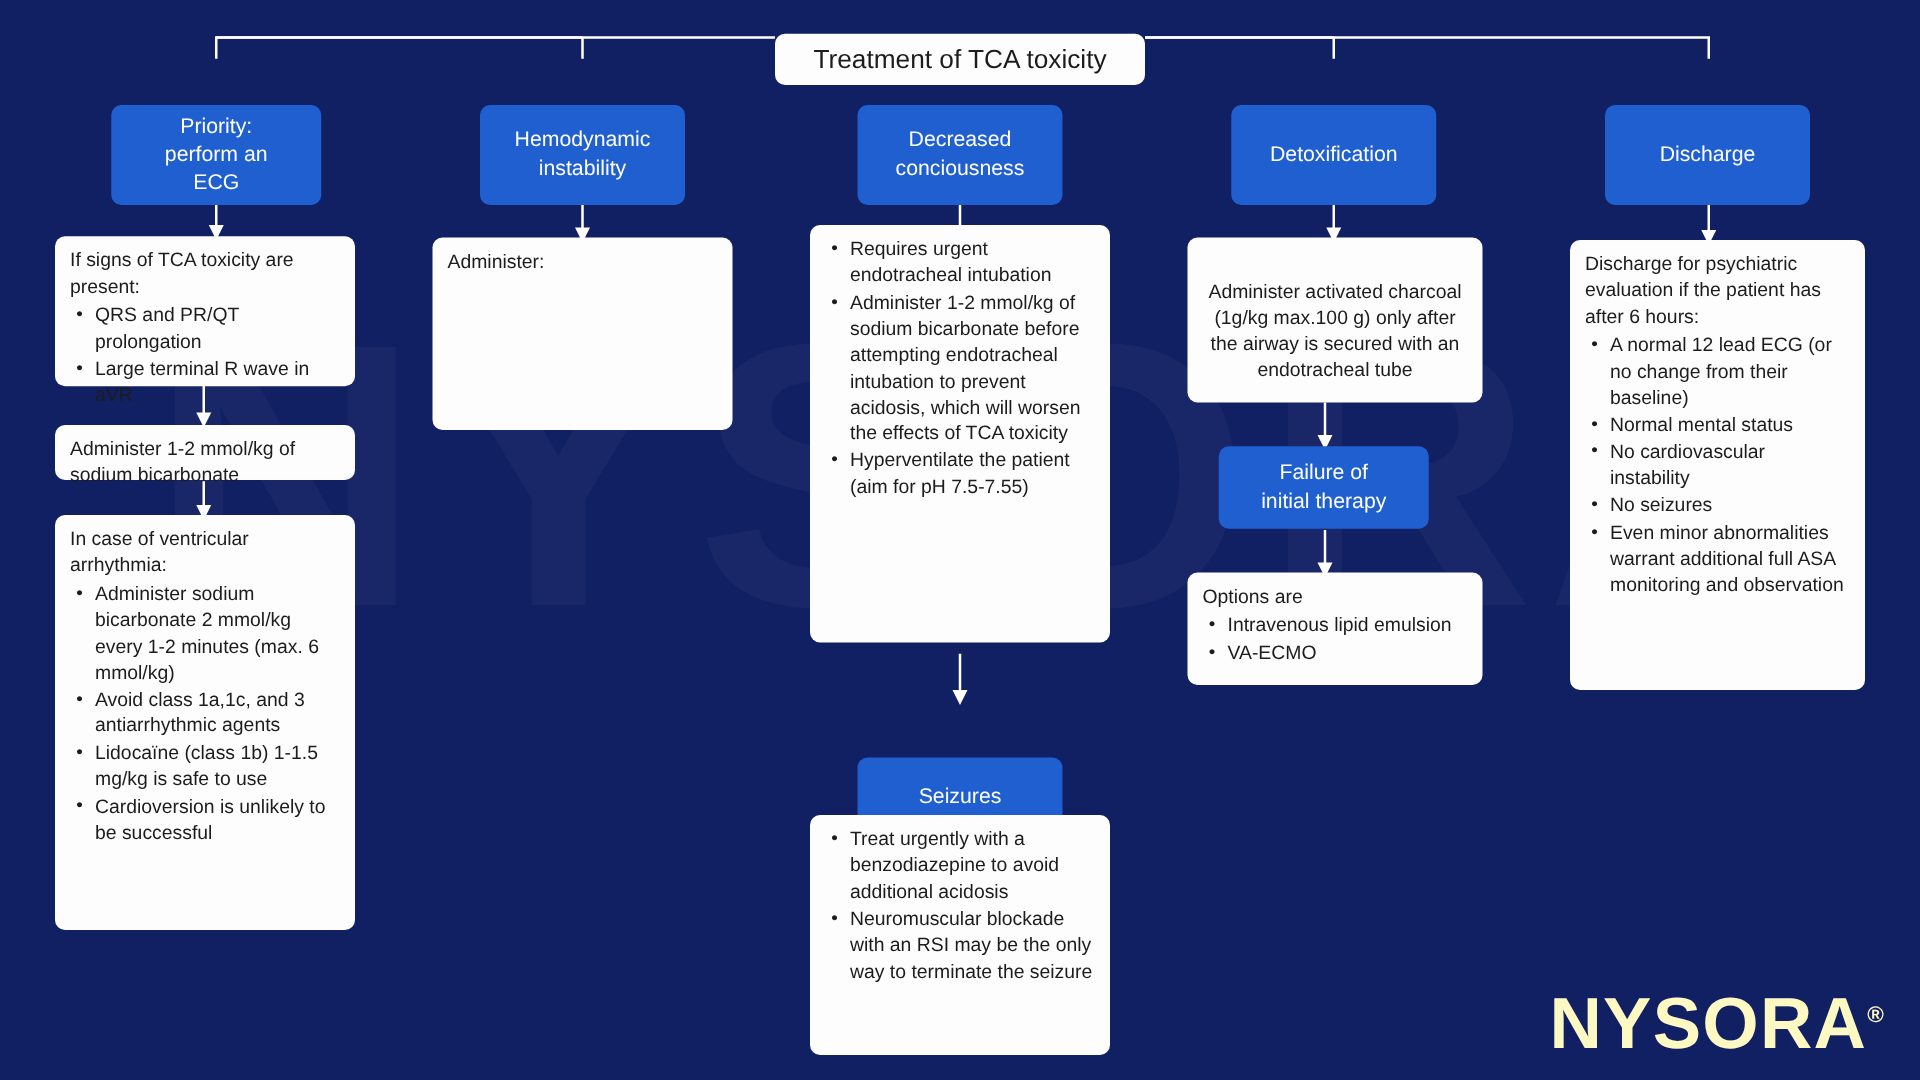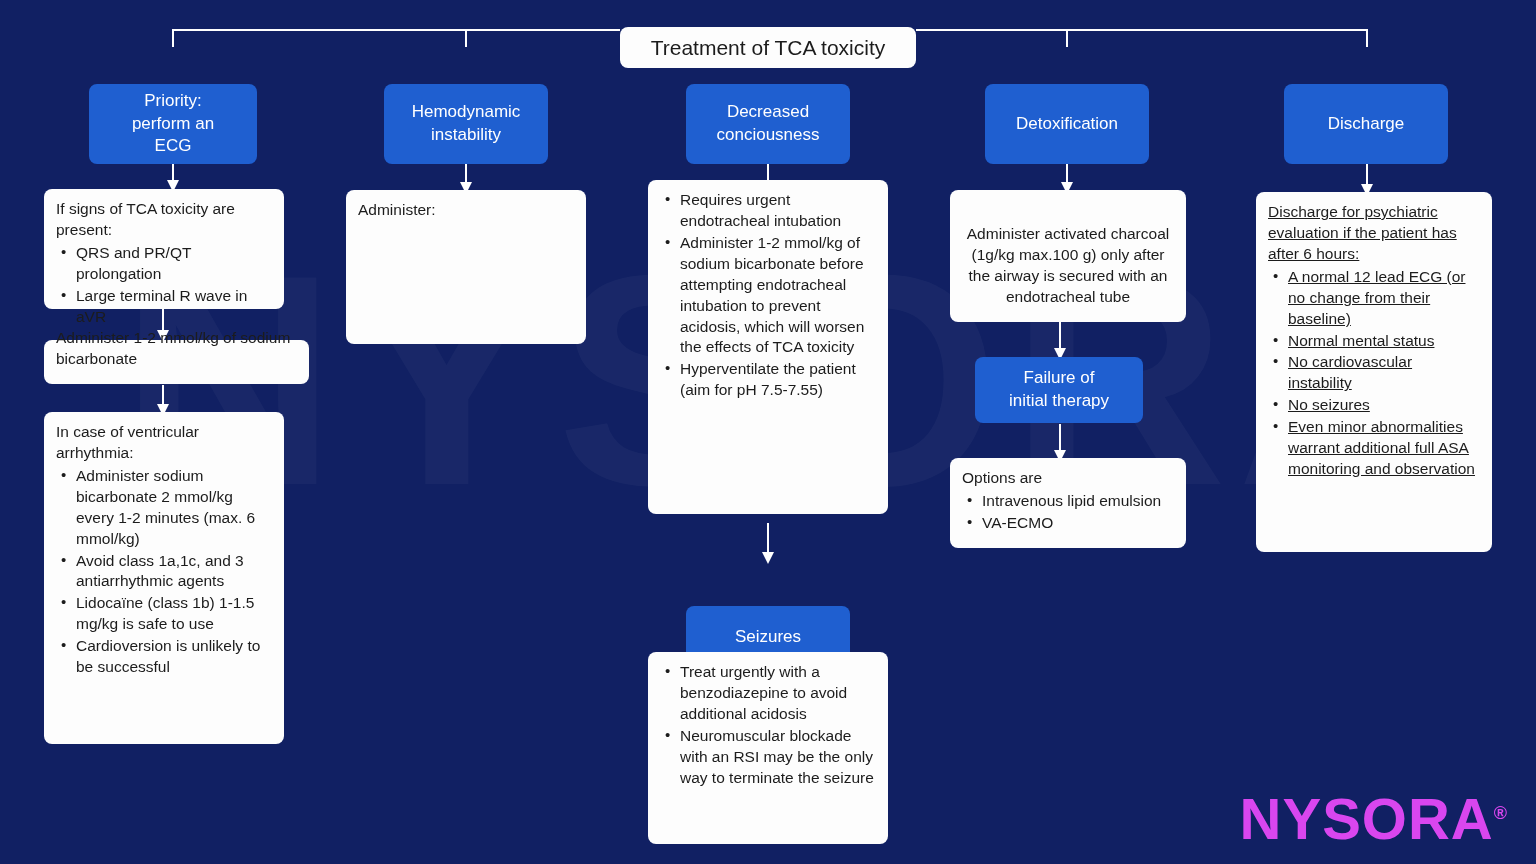--- a/index.html
+++ b/index.html
@@ -72,21 +72,21 @@
     color: #1c1c1c;
     border-radius: 8px;
     font-size: 21px;
     display: flex;
     align-items: center;
     justify-content: center;
   }
   .logo {
     position: absolute;
     right: 28px; bottom: 12px;
-    color: #d946ef;
+    color: #fef9c3;
     font-size: 58px;
     font-weight: bold;
     letter-spacing: 1px;
     font-family: "Liberation Sans", sans-serif;
   }
   .logo sup { font-size: 18px; vertical-align: super; }
 </style>
 </head>
 <body>
 
@@ -149,21 +149,21 @@
   </div>
 
   <div class="node white" style="left:44px; top:189px; width:240px; height:120px;">
     <p class="lead">If signs of TCA toxicity are present:</p>
     <ul class="bl">
       <li>QRS and PR/QT prolongation</li>
       <li>Large terminal R wave in aVR</li>
     </ul>
   </div>
 
-  <div class="node white" style="left:44px; top:340px; width:265px; height:44px; display:flex; align-items:flex-end;">
+  <div class="node white" style="left:44px; top:340px; width:240px; height:44px; display:flex; align-items:flex-start;">
     <p class="lead">Administer 1-2 mmol/kg of sodium bicarbonate</p>
   </div>
 
   <div class="node white" style="left:44px; top:412px; width:240px; height:332px;">
     <p class="lead">In case of ventricular arrhythmia:</p>
     <ul class="bl">
       <li>Administer sodium bicarbonate 2 mmol/kg every 1-2 minutes (max. 6 mmol/kg)</li>
       <li>Avoid class 1a,1c, and 3 antiarrhythmic agents</li>
       <li>Lidocaïne (class 1b) 1-1.5 mg/kg is safe to use</li>
       <li>Cardioversion is unlikely to be successful</li>
@@ -227,21 +227,21 @@
     <ul class="bl">
       <li>Intravenous lipid emulsion</li>
       <li>VA-ECMO</li>
     </ul>
   </div>
 
   <div class="node blue" style="left:1284px; top:84px; width:164px; height:80px;">
     <div>Discharge</div>
   </div>
 
-  <div class="node white" style="left:1256px; top:192px; width:236px; height:360px;text-decoration:underline;">
+  <div class="node white" style="left:1256px; top:192px; width:236px; height:360px;">
     <p class="lead">Discharge for psychiatric evaluation if the patient has after 6 hours:</p>
     <ul class="bl">
       <li>A normal 12 lead ECG (or no change from their baseline)</li>
       <li>Normal mental status</li>
       <li>No cardiovascular instability</li>
       <li>No seizures</li>
       <li>Even minor abnormalities warrant additional full ASA monitoring and observation</li>
     </ul>
   </div>
 

